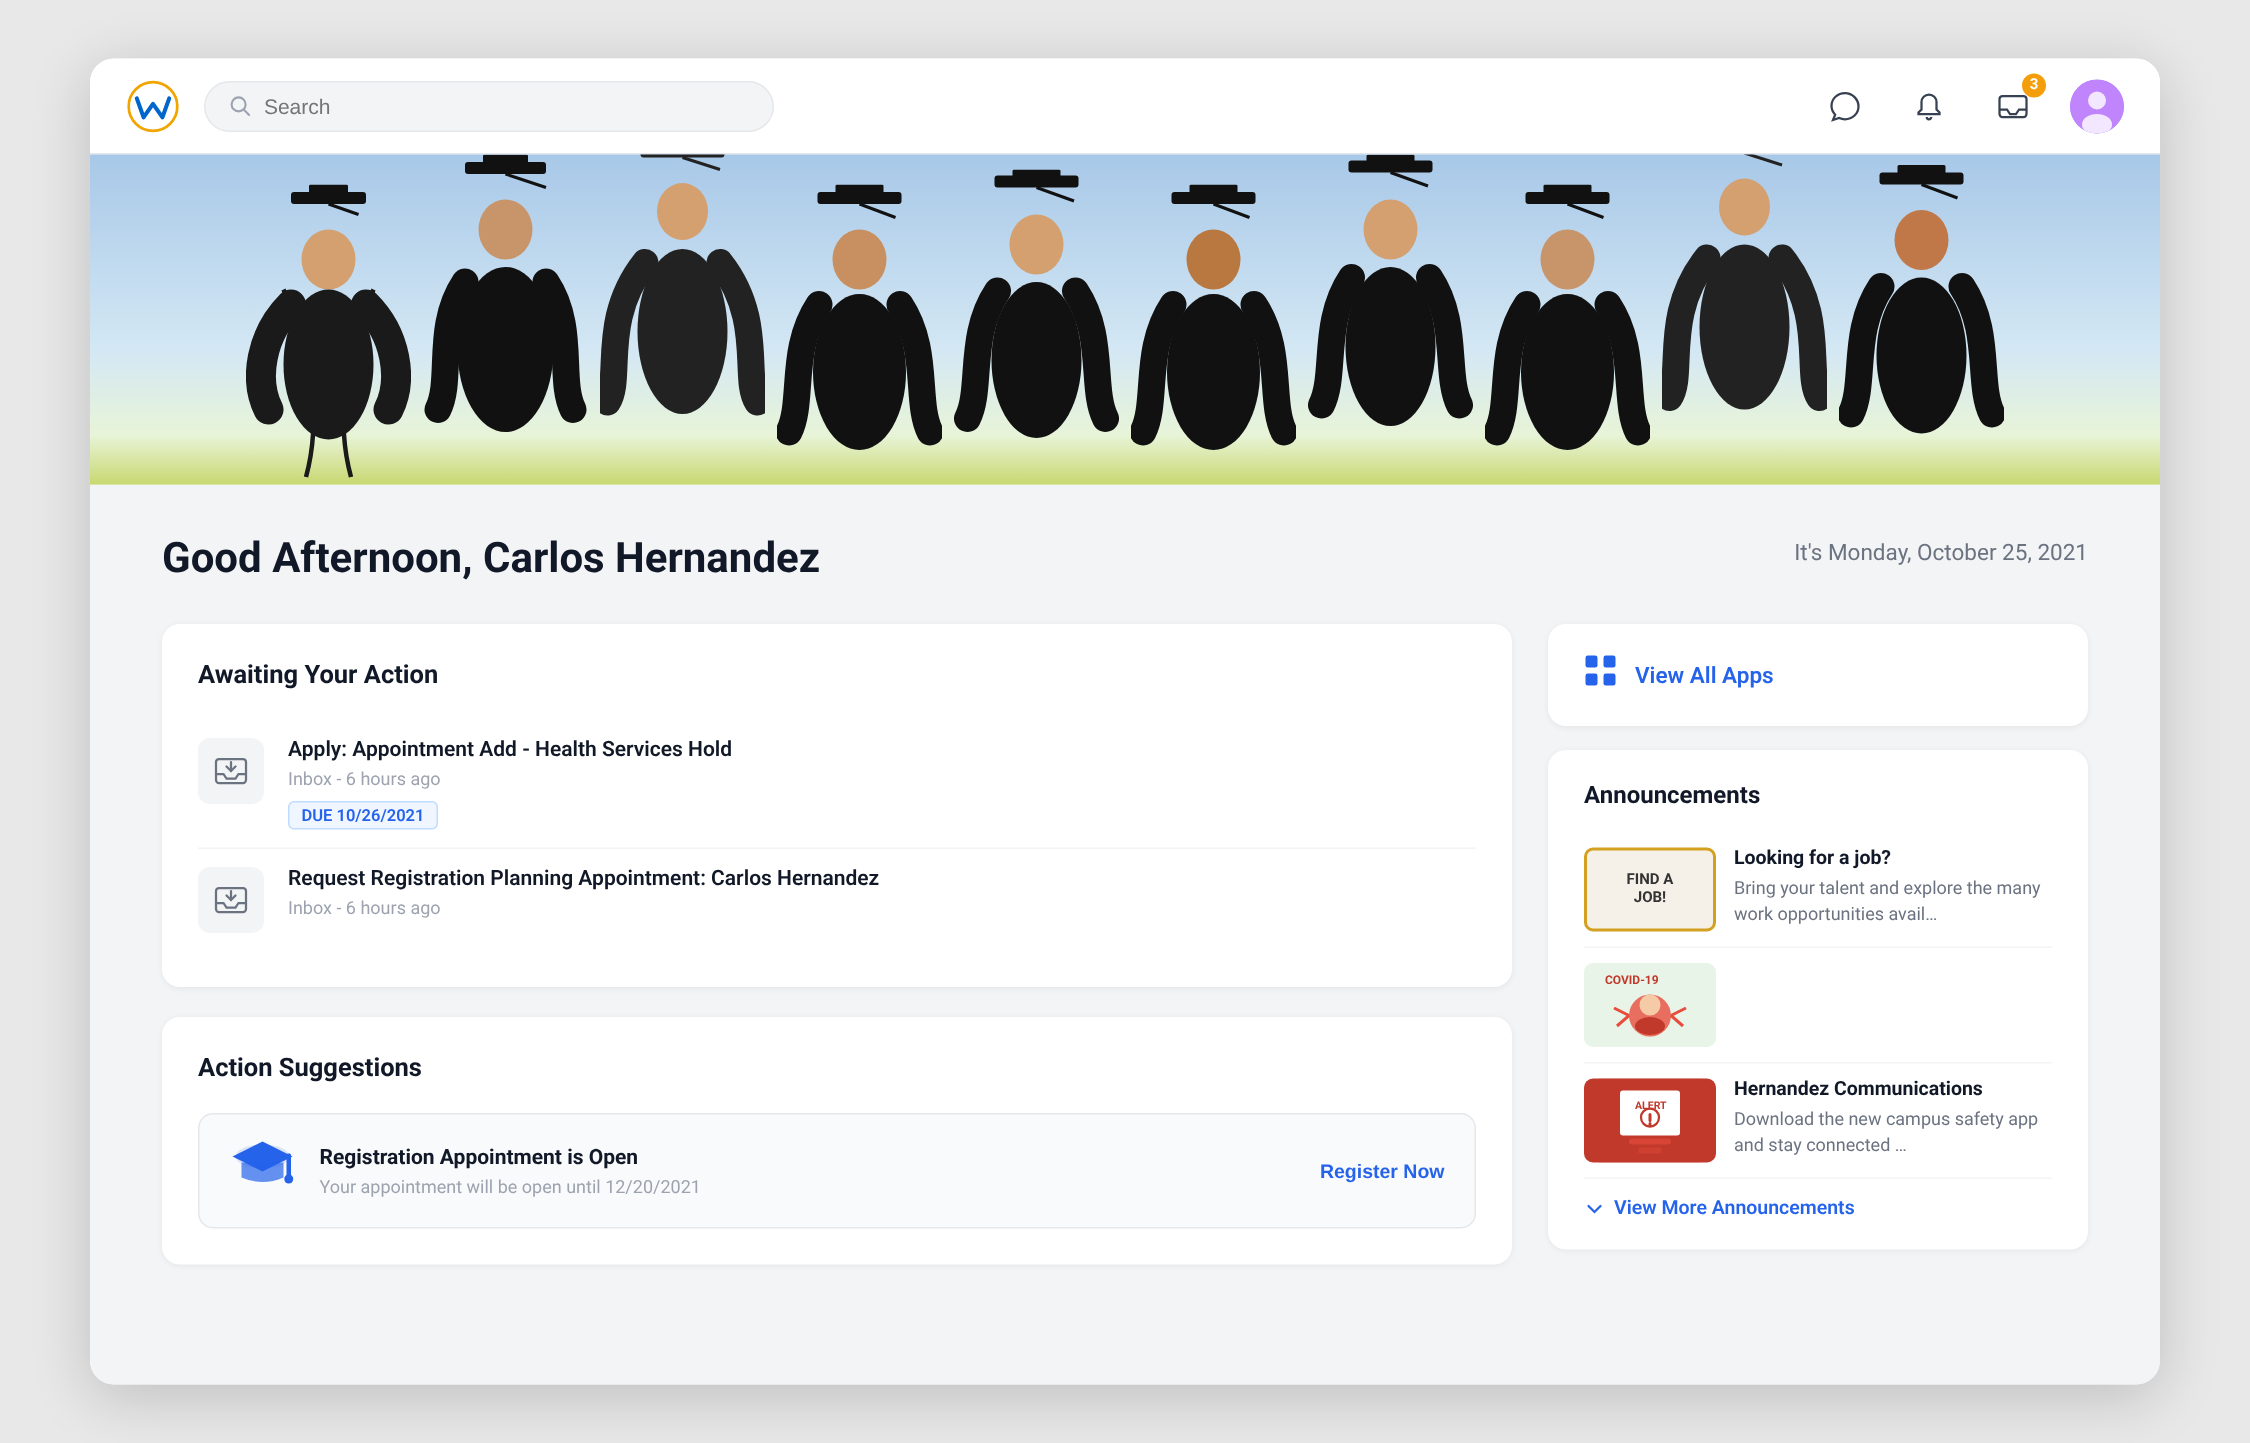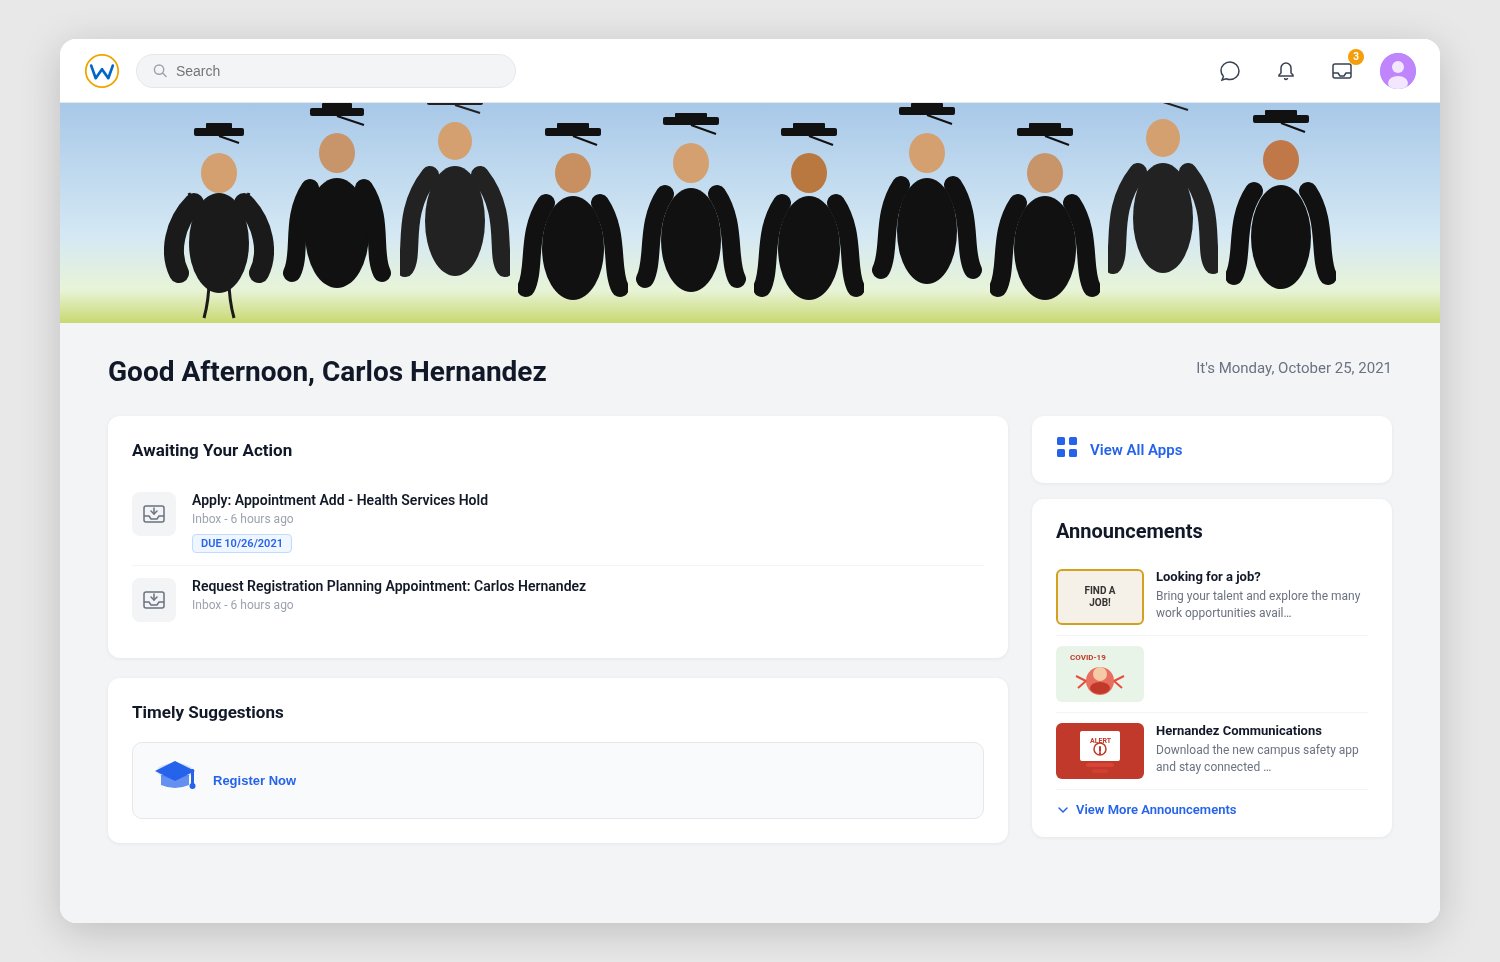--- a/index.html
+++ b/index.html
@@ -264,21 +264,21 @@
       font-weight: 600;
       color: #2563eb;
     }
     .announcements-card {
       background: #fff;
       border-radius: 12px;
       padding: 20px 24px;
       box-shadow: 0 1px 4px rgba(0,0,0,0.06);
     }
     .announcements-title {
-      font-size: 20px;
+      font-size: 16px;
       font-weight: 700;
       color: #111827;
       margin-bottom: 16px;
     }
     .announcement-item {
       display: flex;
       gap: 12px;
       padding: 10px 0;
       border-bottom: 1px solid #f3f4f6;
       cursor: pointer;
@@ -547,30 +547,34 @@
               </svg>
             </div>
             <div class="action-info">
               <div class="action-title">Request Registration Planning Appointment: Carlos Hernandez</div>
               <div class="action-subtitle">Inbox - 6 hours ago</div>
             </div>
           </div>
         </div>
 
         <div class="card">
-          <h2 class="card-title">Timely Suggestions</h2>
+          <h2 class="card-title">Action Suggestions</h2>
           <div class="suggestion-item">
             <div class="suggestion-icon">
               <svg width="44" height="36" viewBox="0 0 44 36" fill="none">
                 <ellipse cx="22" cy="12" rx="18" ry="8" fill="#2563eb" opacity="0.15"></ellipse>
                 <polygon points="22,2 42,12 22,22 2,12" fill="#2563eb"></polygon>
                 <path d="M8 16 L8 26 Q22 32 36 26 L36 16" fill="#2563eb" opacity="0.7"></path>
                 <rect x="38" y="10" width="3" height="16" rx="1" fill="#2563eb"></rect>
                 <circle cx="39.5" cy="27" r="3" fill="#2563eb"></circle>
               </svg>
+            </div>
+            <div class="suggestion-info">
+              <div class="suggestion-title">Registration Appointment is Open</div>
+              <div class="suggestion-subtitle">Your appointment will be open until 12/20/2021</div>
             </div>
             <button class="register-btn">Register Now</button>
           </div>
         </div>
 
       </div>
 
       <div class="right-column">
 
         <div class="view-all-apps-card">

